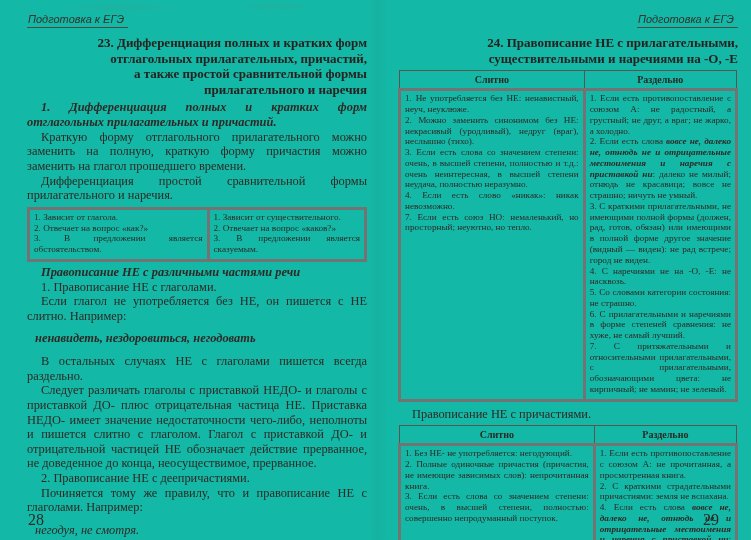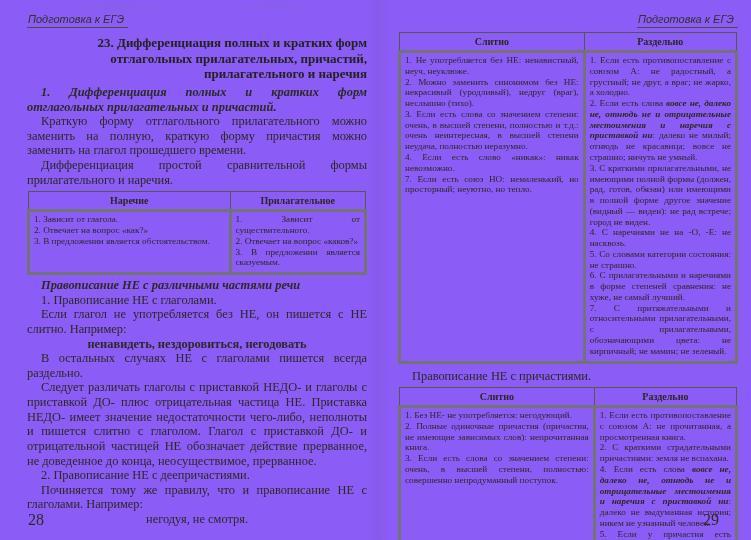--- a/index.html
+++ b/index.html
@@ -1,18 +1,18 @@
 <!DOCTYPE html>
 <html lang="ru"><head>
 <meta charset="utf-8">
 <style>
   html,body{margin:0;padding:0;background:#e9e8e4;}
   .spread{
     position:relative;width:751px;height:540px;margin:0 auto;
-    background:#8b5cf6;overflow:hidden;
+    background:#14b8a6;overflow:hidden;
     font-family:"Liberation Serif","DejaVu Serif",serif;
     color:#2d2925;
   }
   .gutter{
     position:absolute;left:368px;top:0;width:20px;height:540px;
     background:linear-gradient(90deg,rgba(0,0,0,0) 0%,rgba(60,55,50,0.05) 50%,rgba(0,0,0,0) 100%);
     pointer-events:none;
   }
   .page{position:absolute;top:0;height:540px;box-sizing:border-box;}
   .page-left{left:0;width:375px;padding:13px 8px 0 27px;}
@@ -21,21 +21,21 @@
   .running-head{font-family:"Liberation Sans","DejaVu Sans",sans-serif;
     font-style:italic;font-size:11px;color:#35312c;line-height:1.1;}
   .rh-left{text-align:left;}
   .rh-right{text-align:right;}
   .rh-text{display:inline-block;border-bottom:1.4px solid #4d4943;padding:0 4px 2px 1px;}
 
   .title{font-weight:bold;font-size:13px;line-height:1.2;text-align:right;margin:7px 0 3px;color:#252220;}
   .p{font-size:12.4px;line-height:1.18;text-align:justify;text-indent:14px;margin:0;}
   .sub{font-weight:bold;font-style:italic;}
   .heading{font-weight:bold;font-style:italic;margin-top:3px;}
-  .example{text-align:center;text-indent:0;margin:0;}
+  .example{font-style:italic;text-align:left;text-indent:0;margin:8px;}
   .example.b{font-weight:bold;}
 
   table.tbl{border-collapse:collapse;width:100%;margin:4px 0 3px;table-layout:fixed;}
   .tbl th{border:1px solid #59554f;font-size:10px;padding:3px 16px;text-align:center;font-weight:bold;color:#2b2723;}
   .tbl td{border:3px solid #737373;font-size:9.2px;line-height:1.17;padding:2px 4px 4px;vertical-align:top;text-align:justify;}
   .tbl td .itm{margin:0;}
   .bseg{font-weight:bold;font-style:italic;}
 
   .t-left th:first-child,.t-left td:first-child{width:50%;}
   .t1 th:first-child,.t1 td:first-child{width:45%;}
@@ -57,33 +57,30 @@
   <div class="smudge" style="left:230px;top:2px;width:90px;height:9px;"></div>
 
   <div class="page page-left">
     <div class="running-head rh-left">
       <span class="rh-text">Подготовка к ЕГЭ</span>
     </div>
 
     <div class="title">
       <div>23. Дифференциация полных и кратких форм</div>
       <div>отглагольных прилагательных, причастий,</div>
+      <div>а также простой сравнительной формы</div>
       <div>прилагательного и наречия</div>
     </div>
 
     <p class="p sub">1. Дифференциация полных и кратких форм отглагольных прилагательных и причастий.</p>
     <p class="p">Краткую форму отглагольного прилагательного можно заменить на полную, краткую форму причастия можно заменить на глагол прошедшего времени.</p>
     <p class="p">Дифференциация простой сравнительной формы прилагательного и наречия.</p>
 
     <table class="tbl t-left">
       <tbody>
-          <tr>
-        <th>Наречие</th>
-        <th>Прилагательное</th>
-      </tr>
       <tr>
         <td>
           <div class="itm">1. Зависит от глагола.</div>
           <div class="itm">2. Отвечает на вопрос «как?»</div>
           <div class="itm">3. В предложении является обстоятельством.</div>
         </td>
         <td>
           <div class="itm">1. Зависит от существительного.</div>
           <div class="itm">2. Отвечает на вопрос «каков?»</div>
           <div class="itm">3. В предложении является сказуемым.</div>
@@ -103,20 +100,24 @@
     <p class="p example">негодуя, не смотря.</p>
 
     <div class="pagenum pn-left">28</div>
   </div>
 
   <div class="page page-right">
     <div class="running-head rh-right">
       <span class="rh-text">Подготовка к ЕГЭ</span>
     </div>
 
+    <div class="title">
+      <div>24. Правописание НЕ с прилагательными,</div>
+      <div>существительными и наречиями на -О, -Е</div>
+    </div>
 
     <table class="tbl t1">
       <tbody>
           <tr>
         <th>Слитно</th>
         <th>Раздельно</th>
       </tr>
       <tr>
         <td>
           <div class="itm">1. Не употребляется без НЕ: ненавистный, неуч, неуклюже.</div>

